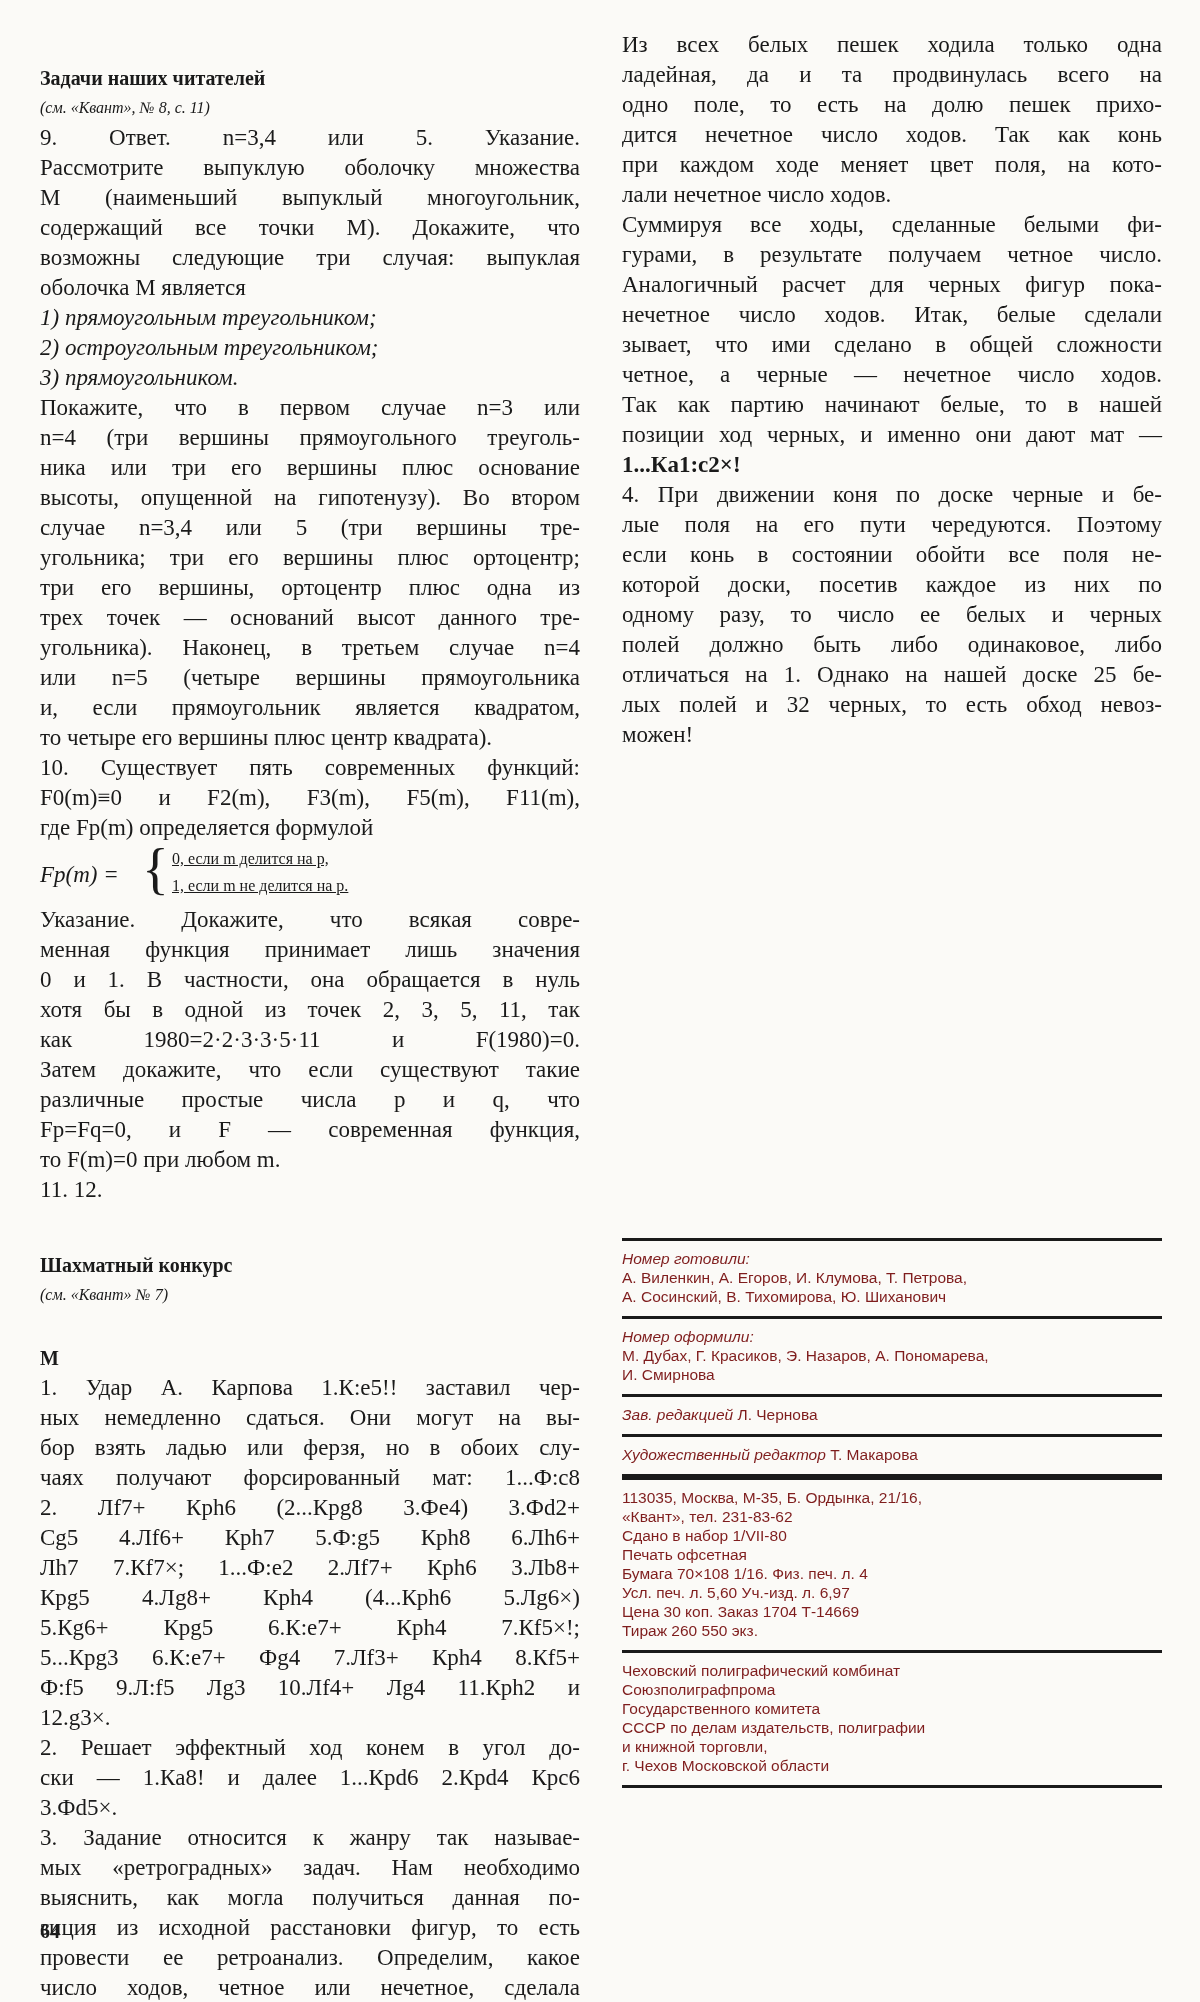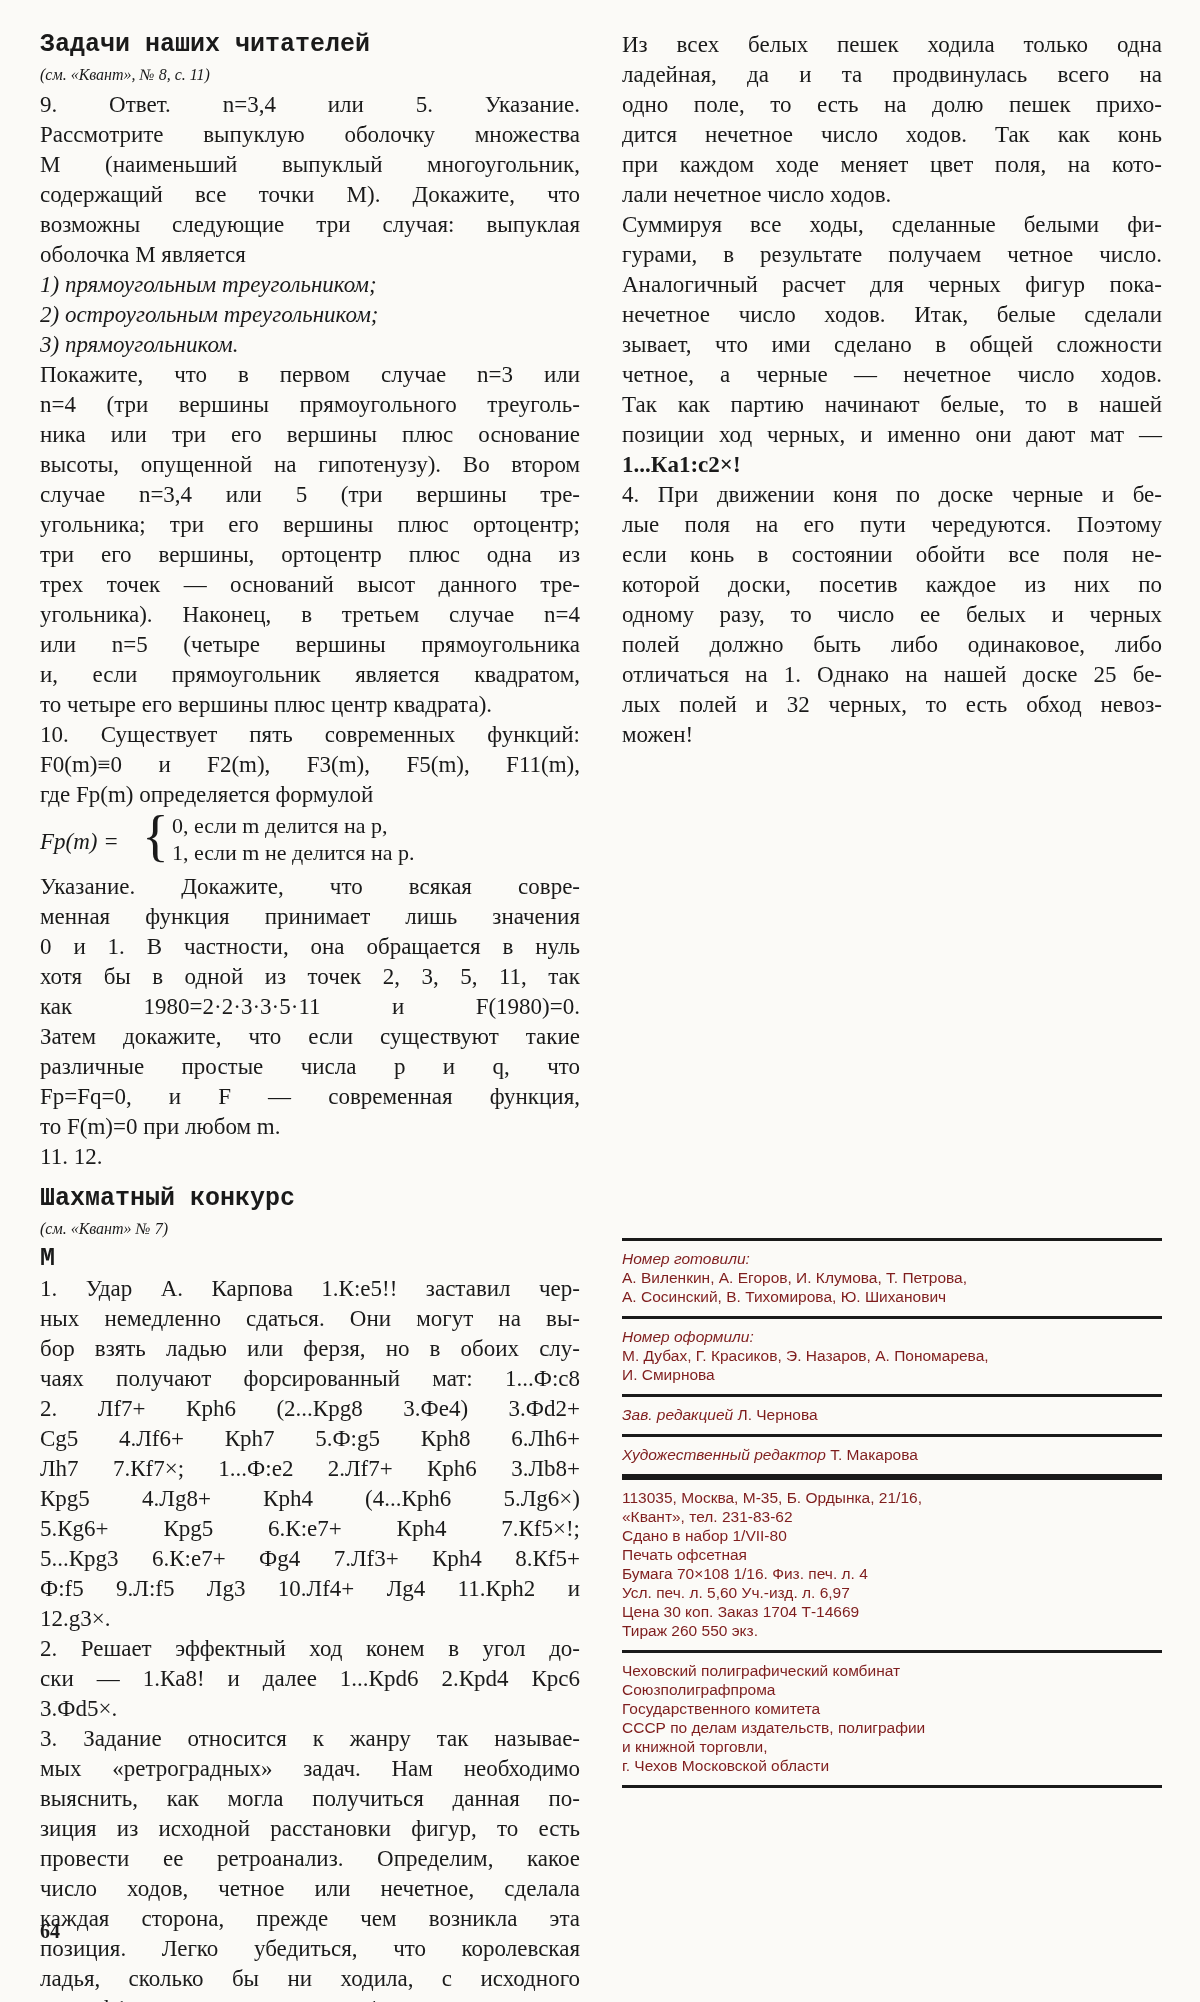--- a/index.html
+++ b/index.html
@@ -11,28 +11,28 @@
   }
   .col { position: absolute; top: 30px; }
   .col-left { left: 40px; width: 540px; }
   .col-right { left: 622px; width: 540px; }
   .ln {
     display: block; height: 30px; line-height: 30px;
     font-size: 23px; white-space: nowrap;
     text-align: justify; text-align-last: justify;
   }
   .ln.last { text-align-last: left; }
-  .ln.hd { font-family: Liberation Mono, monospace; font-weight: bold; font-size: 25px; text-align-last: left; }
+  .ln.hd { font-family: Liberation Serif, serif; font-weight: bold; font-size: 20px; text-align-last: left; margin-top: 33px; }
   .ln.sub { font-style: italic; font-size: 16px; text-align-last: left; }
   .ln.it { font-style: italic; text-align-last: left; }
   .b { font-weight: bold; }
   .formula { height: 62px; position: relative; display: block; }
   .formula .lhs { position: absolute; left: 0; top: 19px; font-size: 23px; font-style: italic; }
   .formula .brace { position: absolute; left: 102px; top: -4px; font-size: 56px; line-height: 60px; }
-  .formula .cases { position: absolute; left: 132px; top: 2px; font-size: 22px; line-height: 27px; }
+  .formula .cases { position: absolute; left: 132px; top: 2px; font-size: 16px; line-height: 27px; text-decoration: underline; }
   .gap { display: block; height: 12px; }
 
   .colophon {
     position: absolute; left: 622px; width: 540px; top: 1238px;
     font-family: "Liberation Sans", "DejaVu Sans", sans-serif;
     font-size: 15.5px; color: #7f1d1d;
   }
   .rule { height: 0; border-top: 3px solid #1a1a1a; }
   .cblock { padding: 8px 0 10px 0; line-height: 19px; }
   .cblock .lbl { font-style: italic; }

